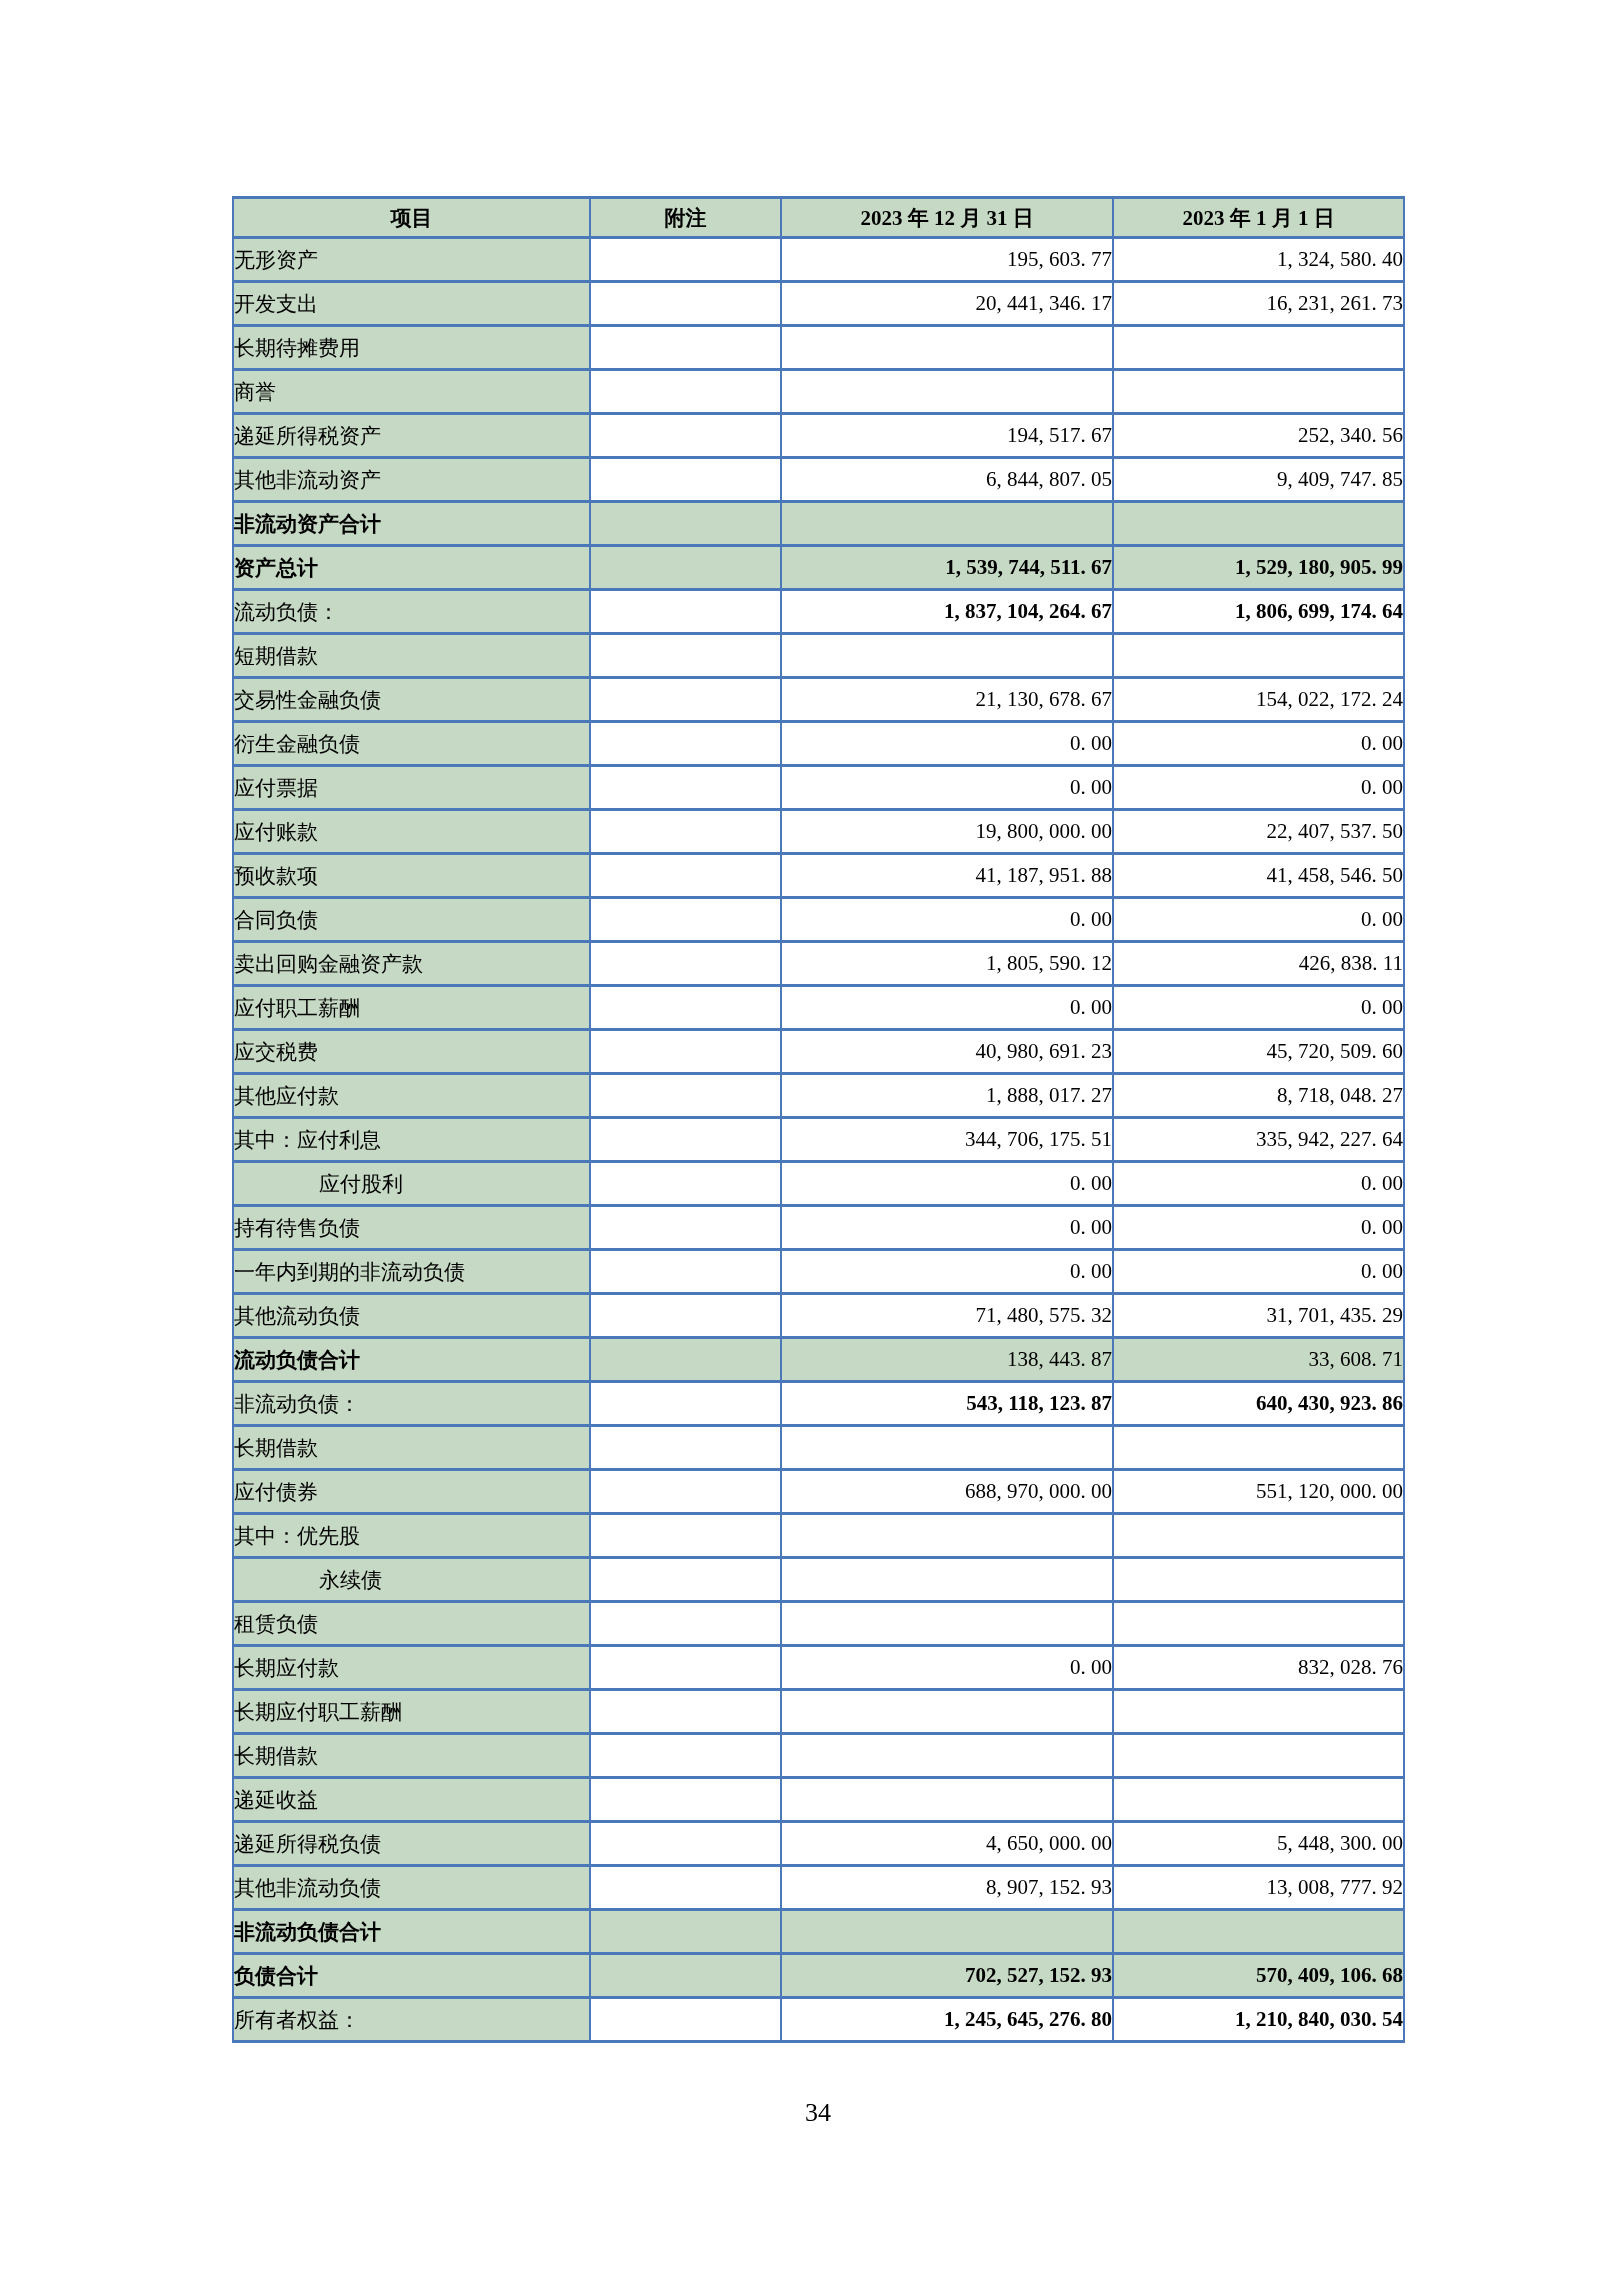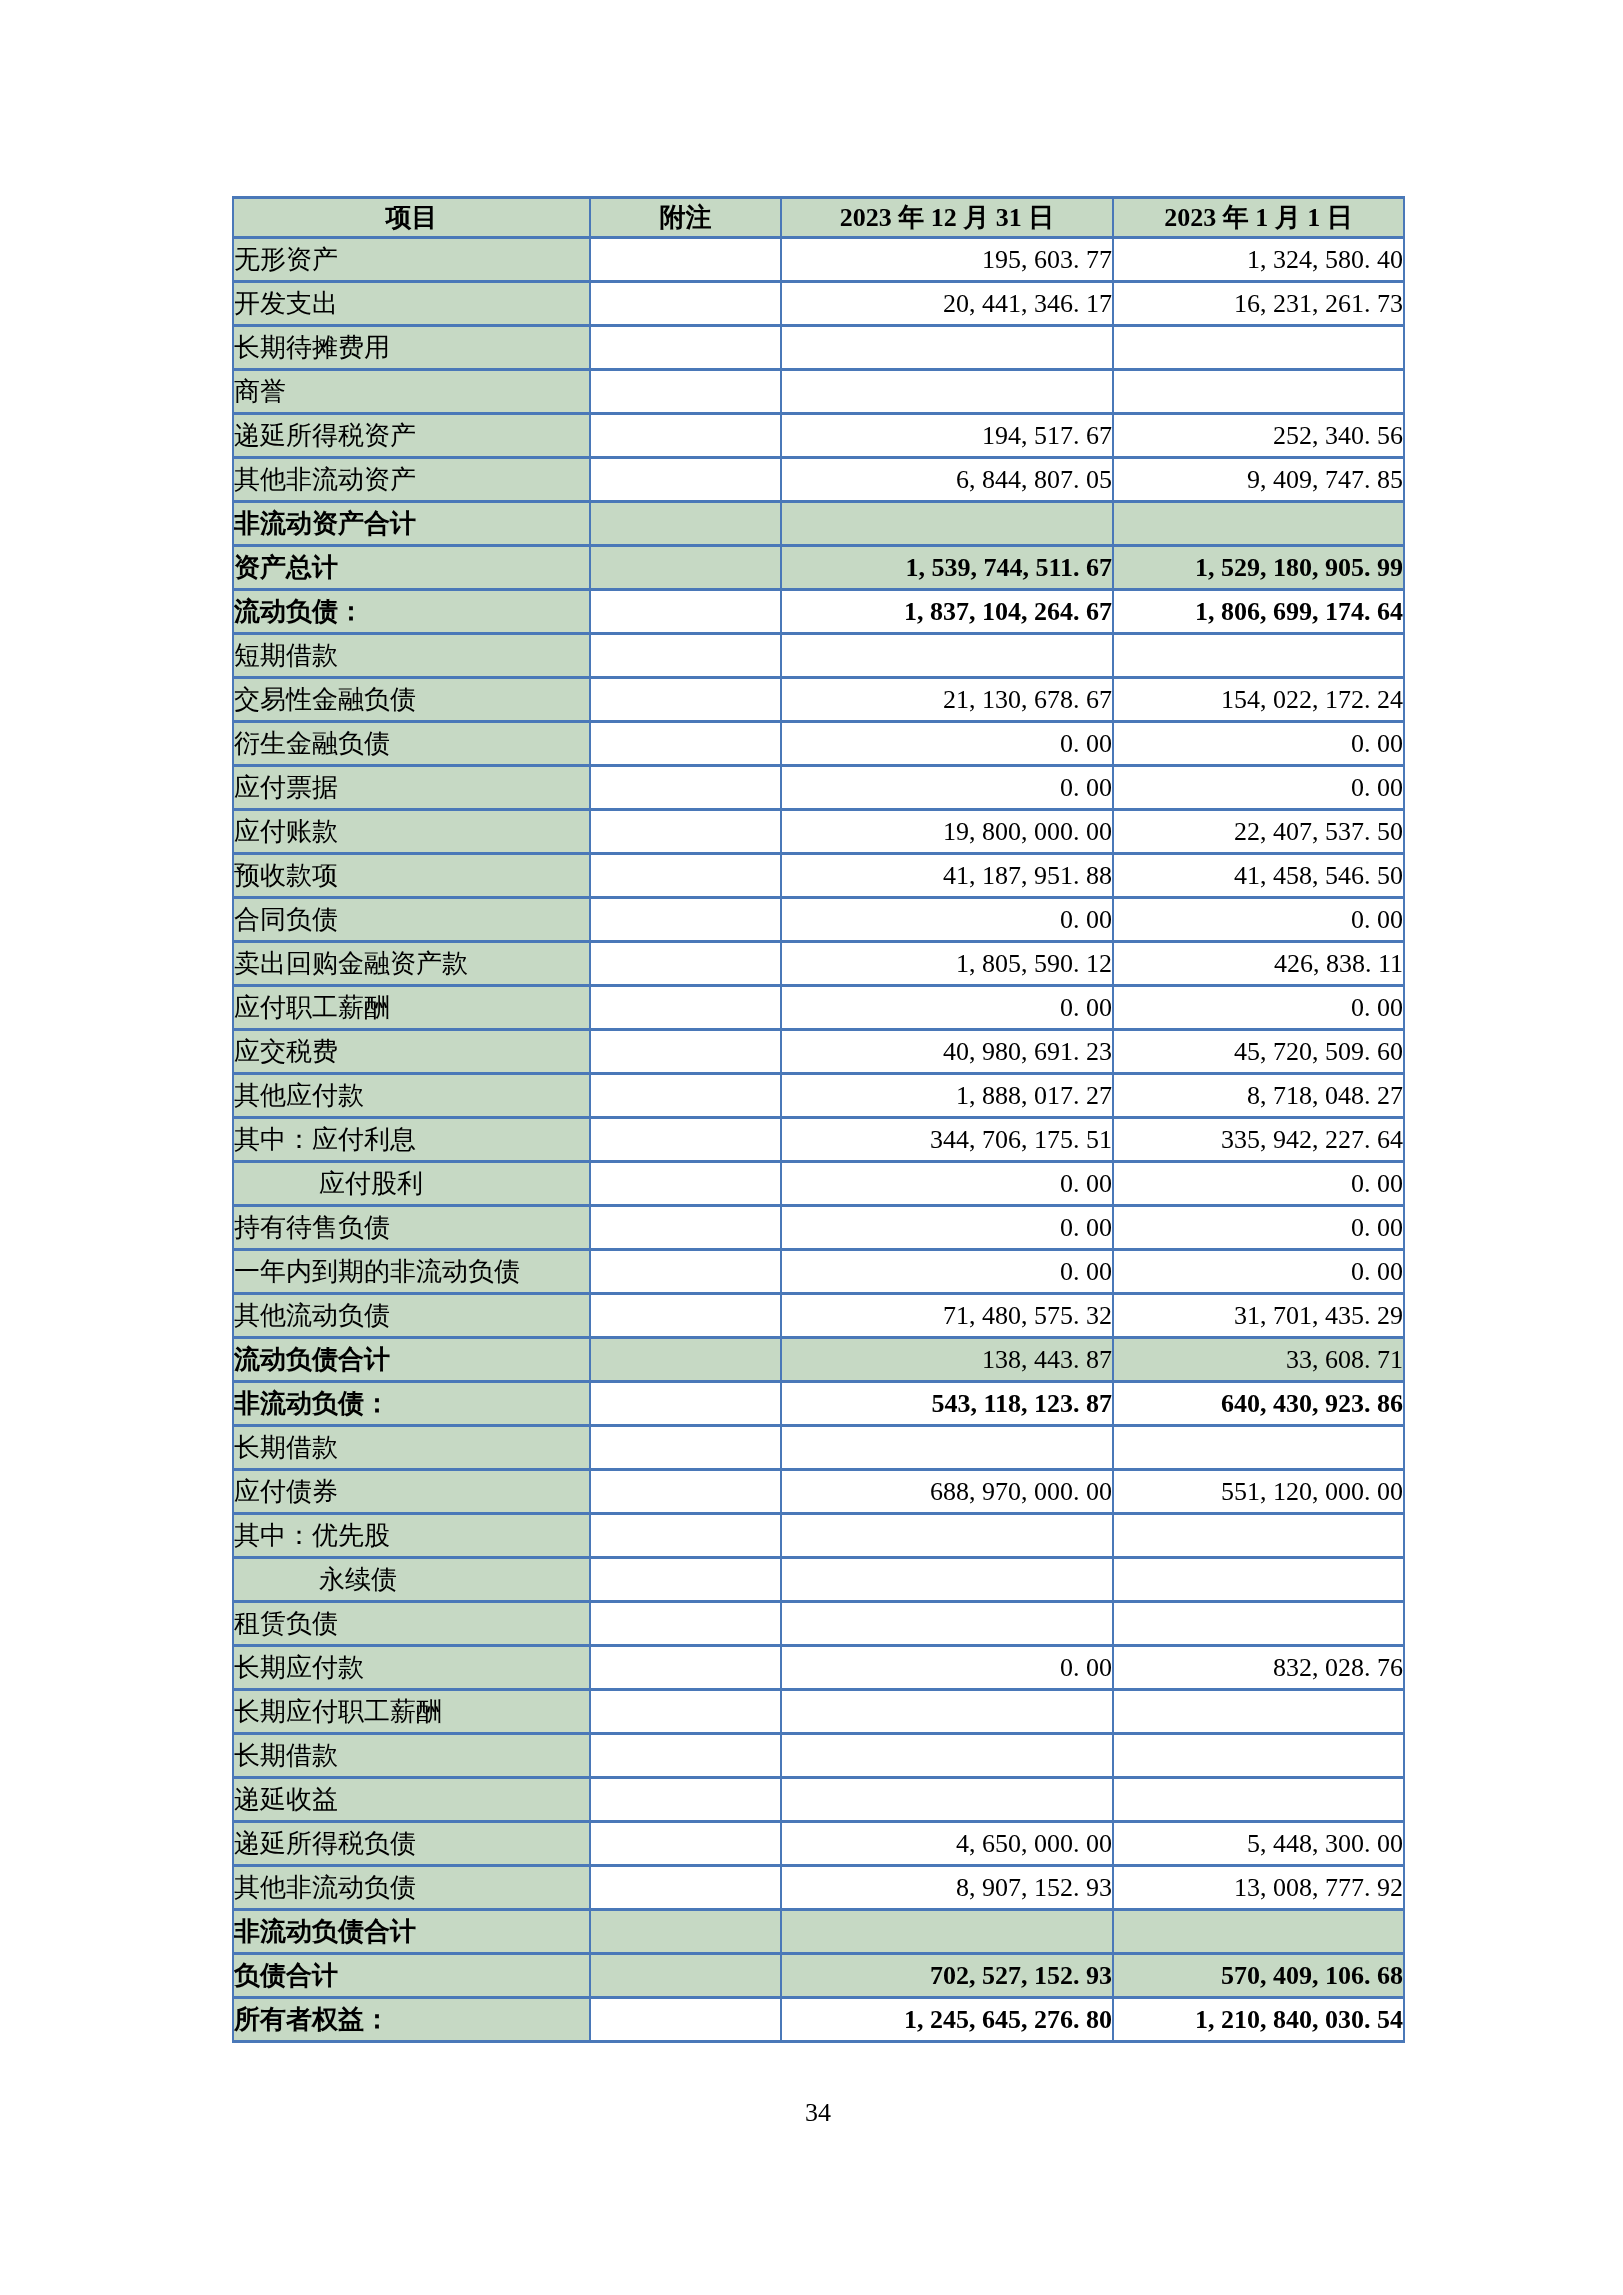--- a/index.html
+++ b/index.html
@@ -18,21 +18,21 @@
     position: absolute;
     left: 232px;
     top: 196px;
     width: 1172px;
   }
   table.sheet {
     width: 1172px;
     table-layout: fixed;
     border-collapse: collapse;
     font-family: "Liberation Serif", "DejaVu Serif", serif;
-    font-size: 26px;
+    font-size: 21px;
     color: #000000;
   }
   table.sheet th, table.sheet td {
     border: 2px solid #4a78b8;
     border-top-width: 3.3px;
     border-bottom-width: 3.3px;
     height: 41px;
     padding: 0;
     white-space: nowrap;
     overflow: hidden;
@@ -52,21 +52,21 @@
   td.num {
     text-align: right;
     padding-right: 14.4px;
   }
   tr.indent td.label { padding-left: 85px; }
   tr.subtotal td.label,
   tr.total td.label {
     padding-left: 0;
     font-weight: bold;
   }
-  tr.section td.label { font-weight: bold; }
+  tr.section td.label { font-weight: normal; }
   tr.total td.num,
   tr.section td.num { font-weight: bold; padding-left: 20px; }
   .page-number {
     position: absolute;
     top: 2098px;
     left: 232px;
     width: 1172px;
     text-align: center;
     font-size: 26px;
   }

